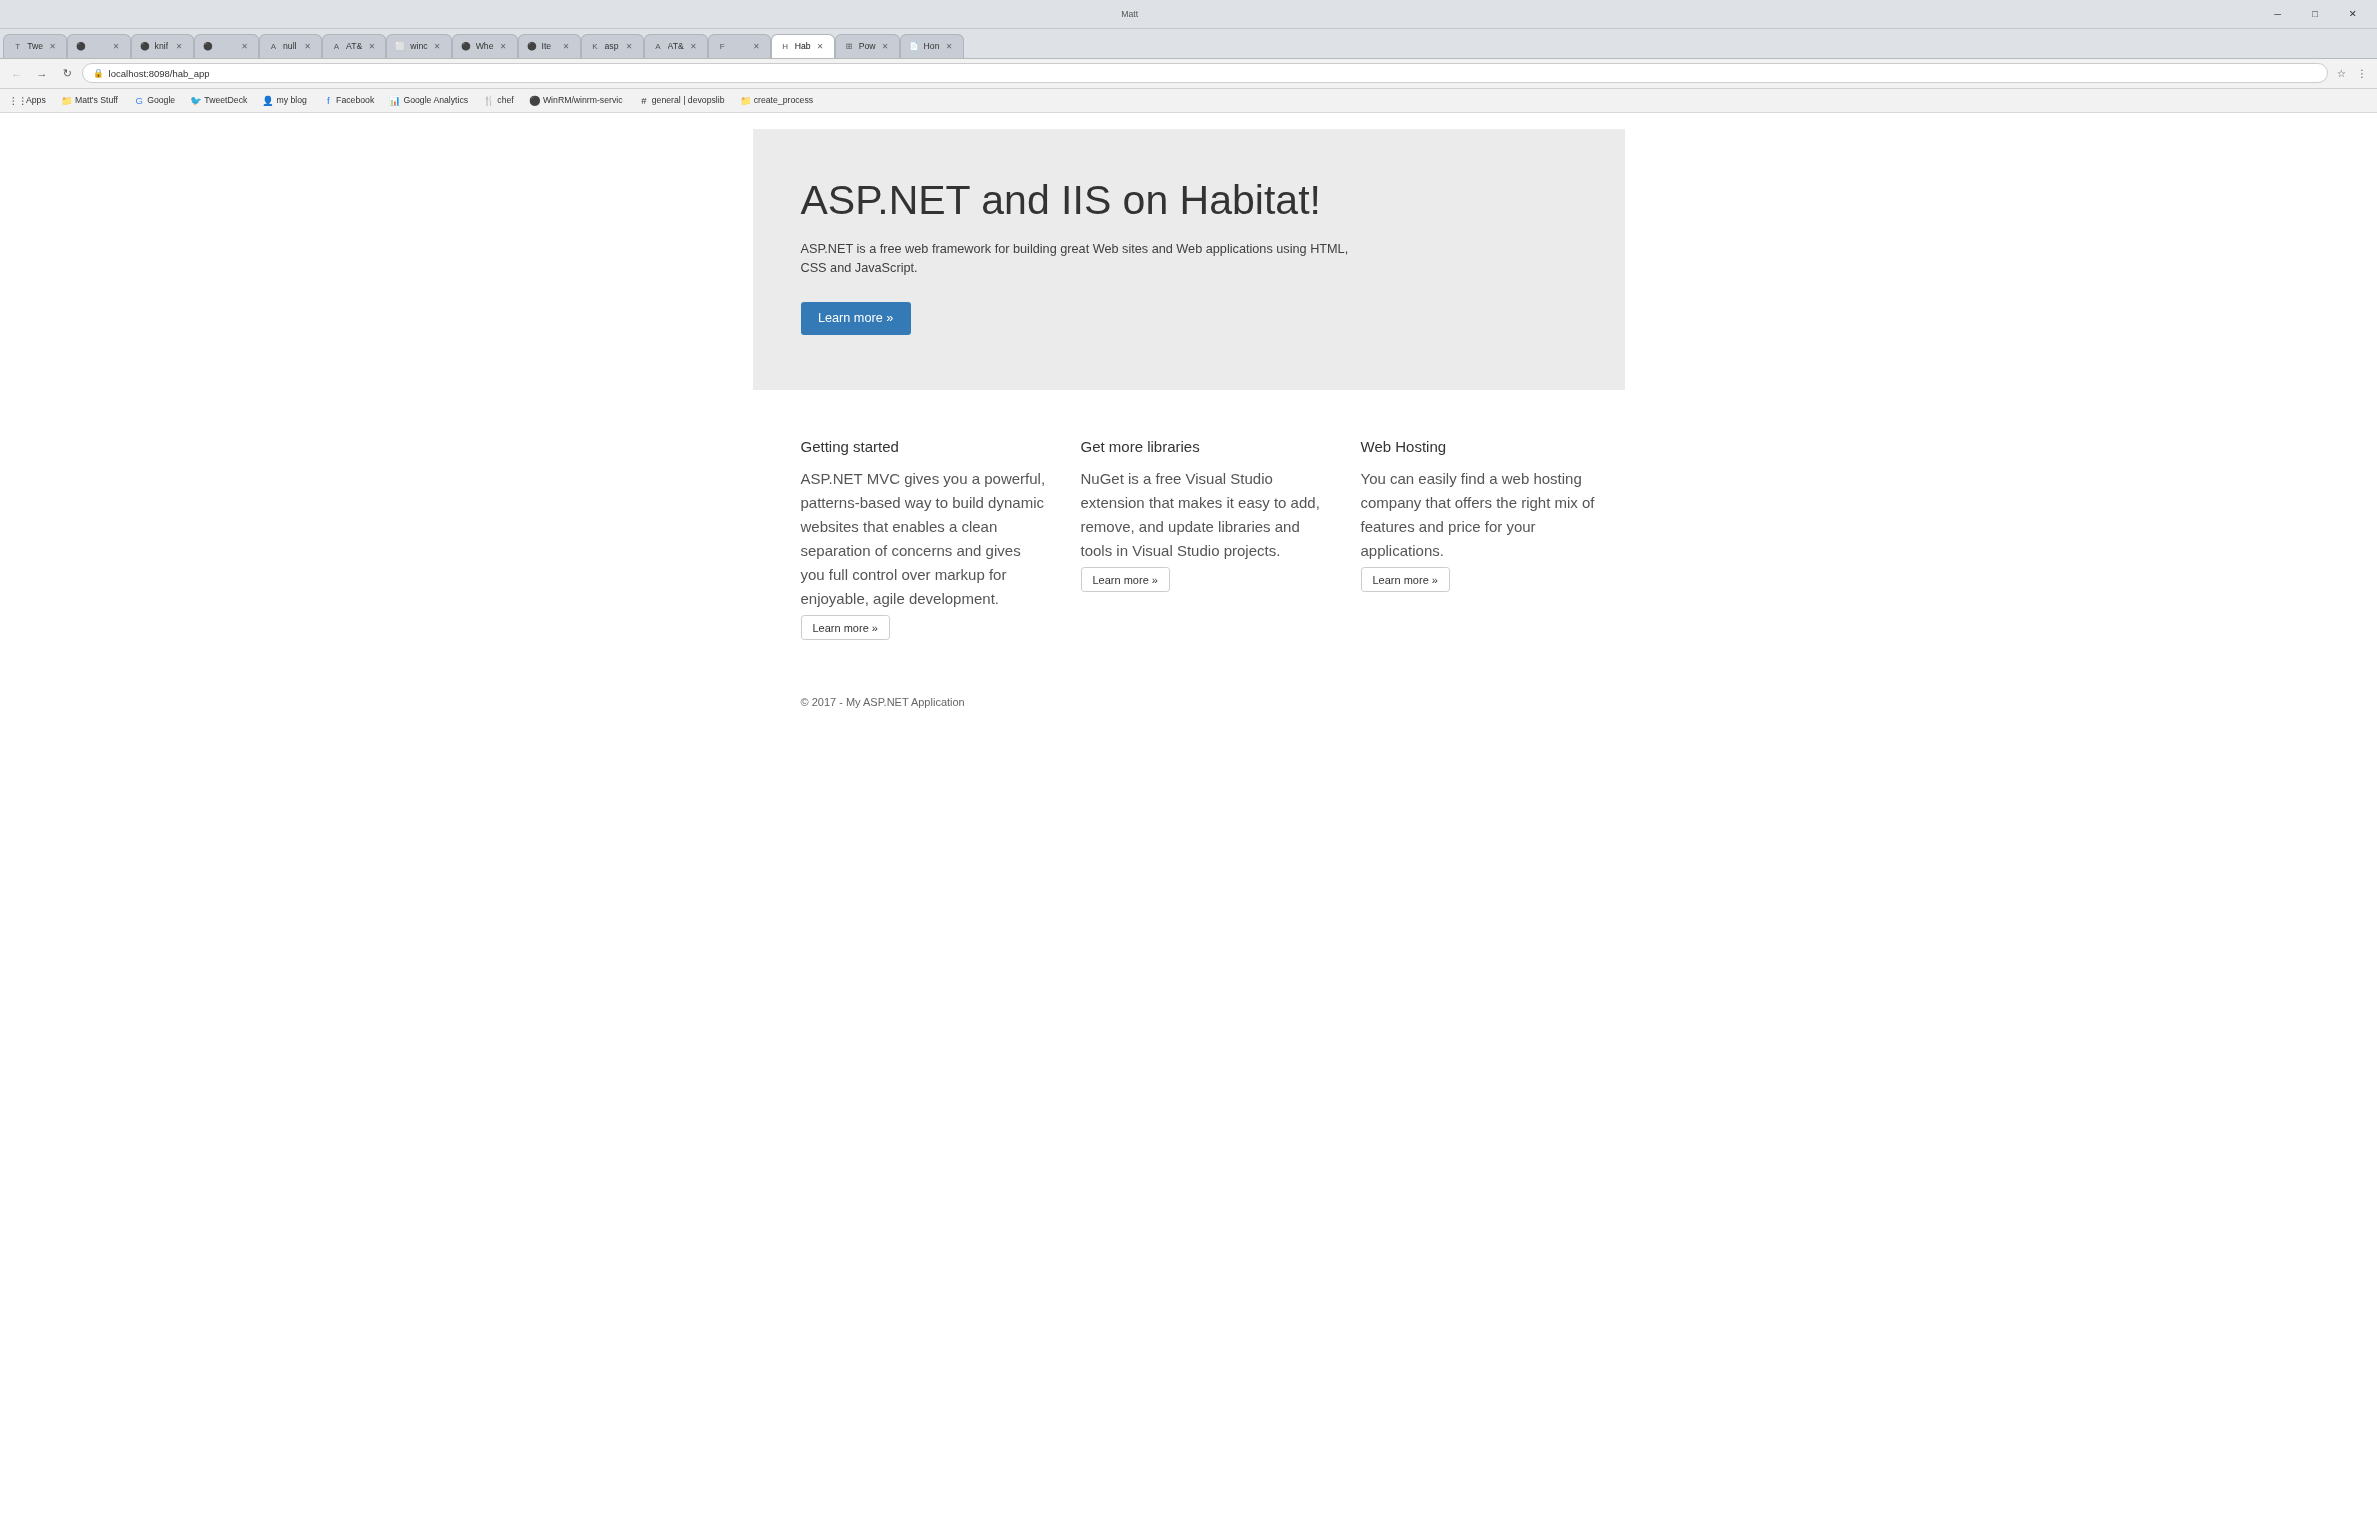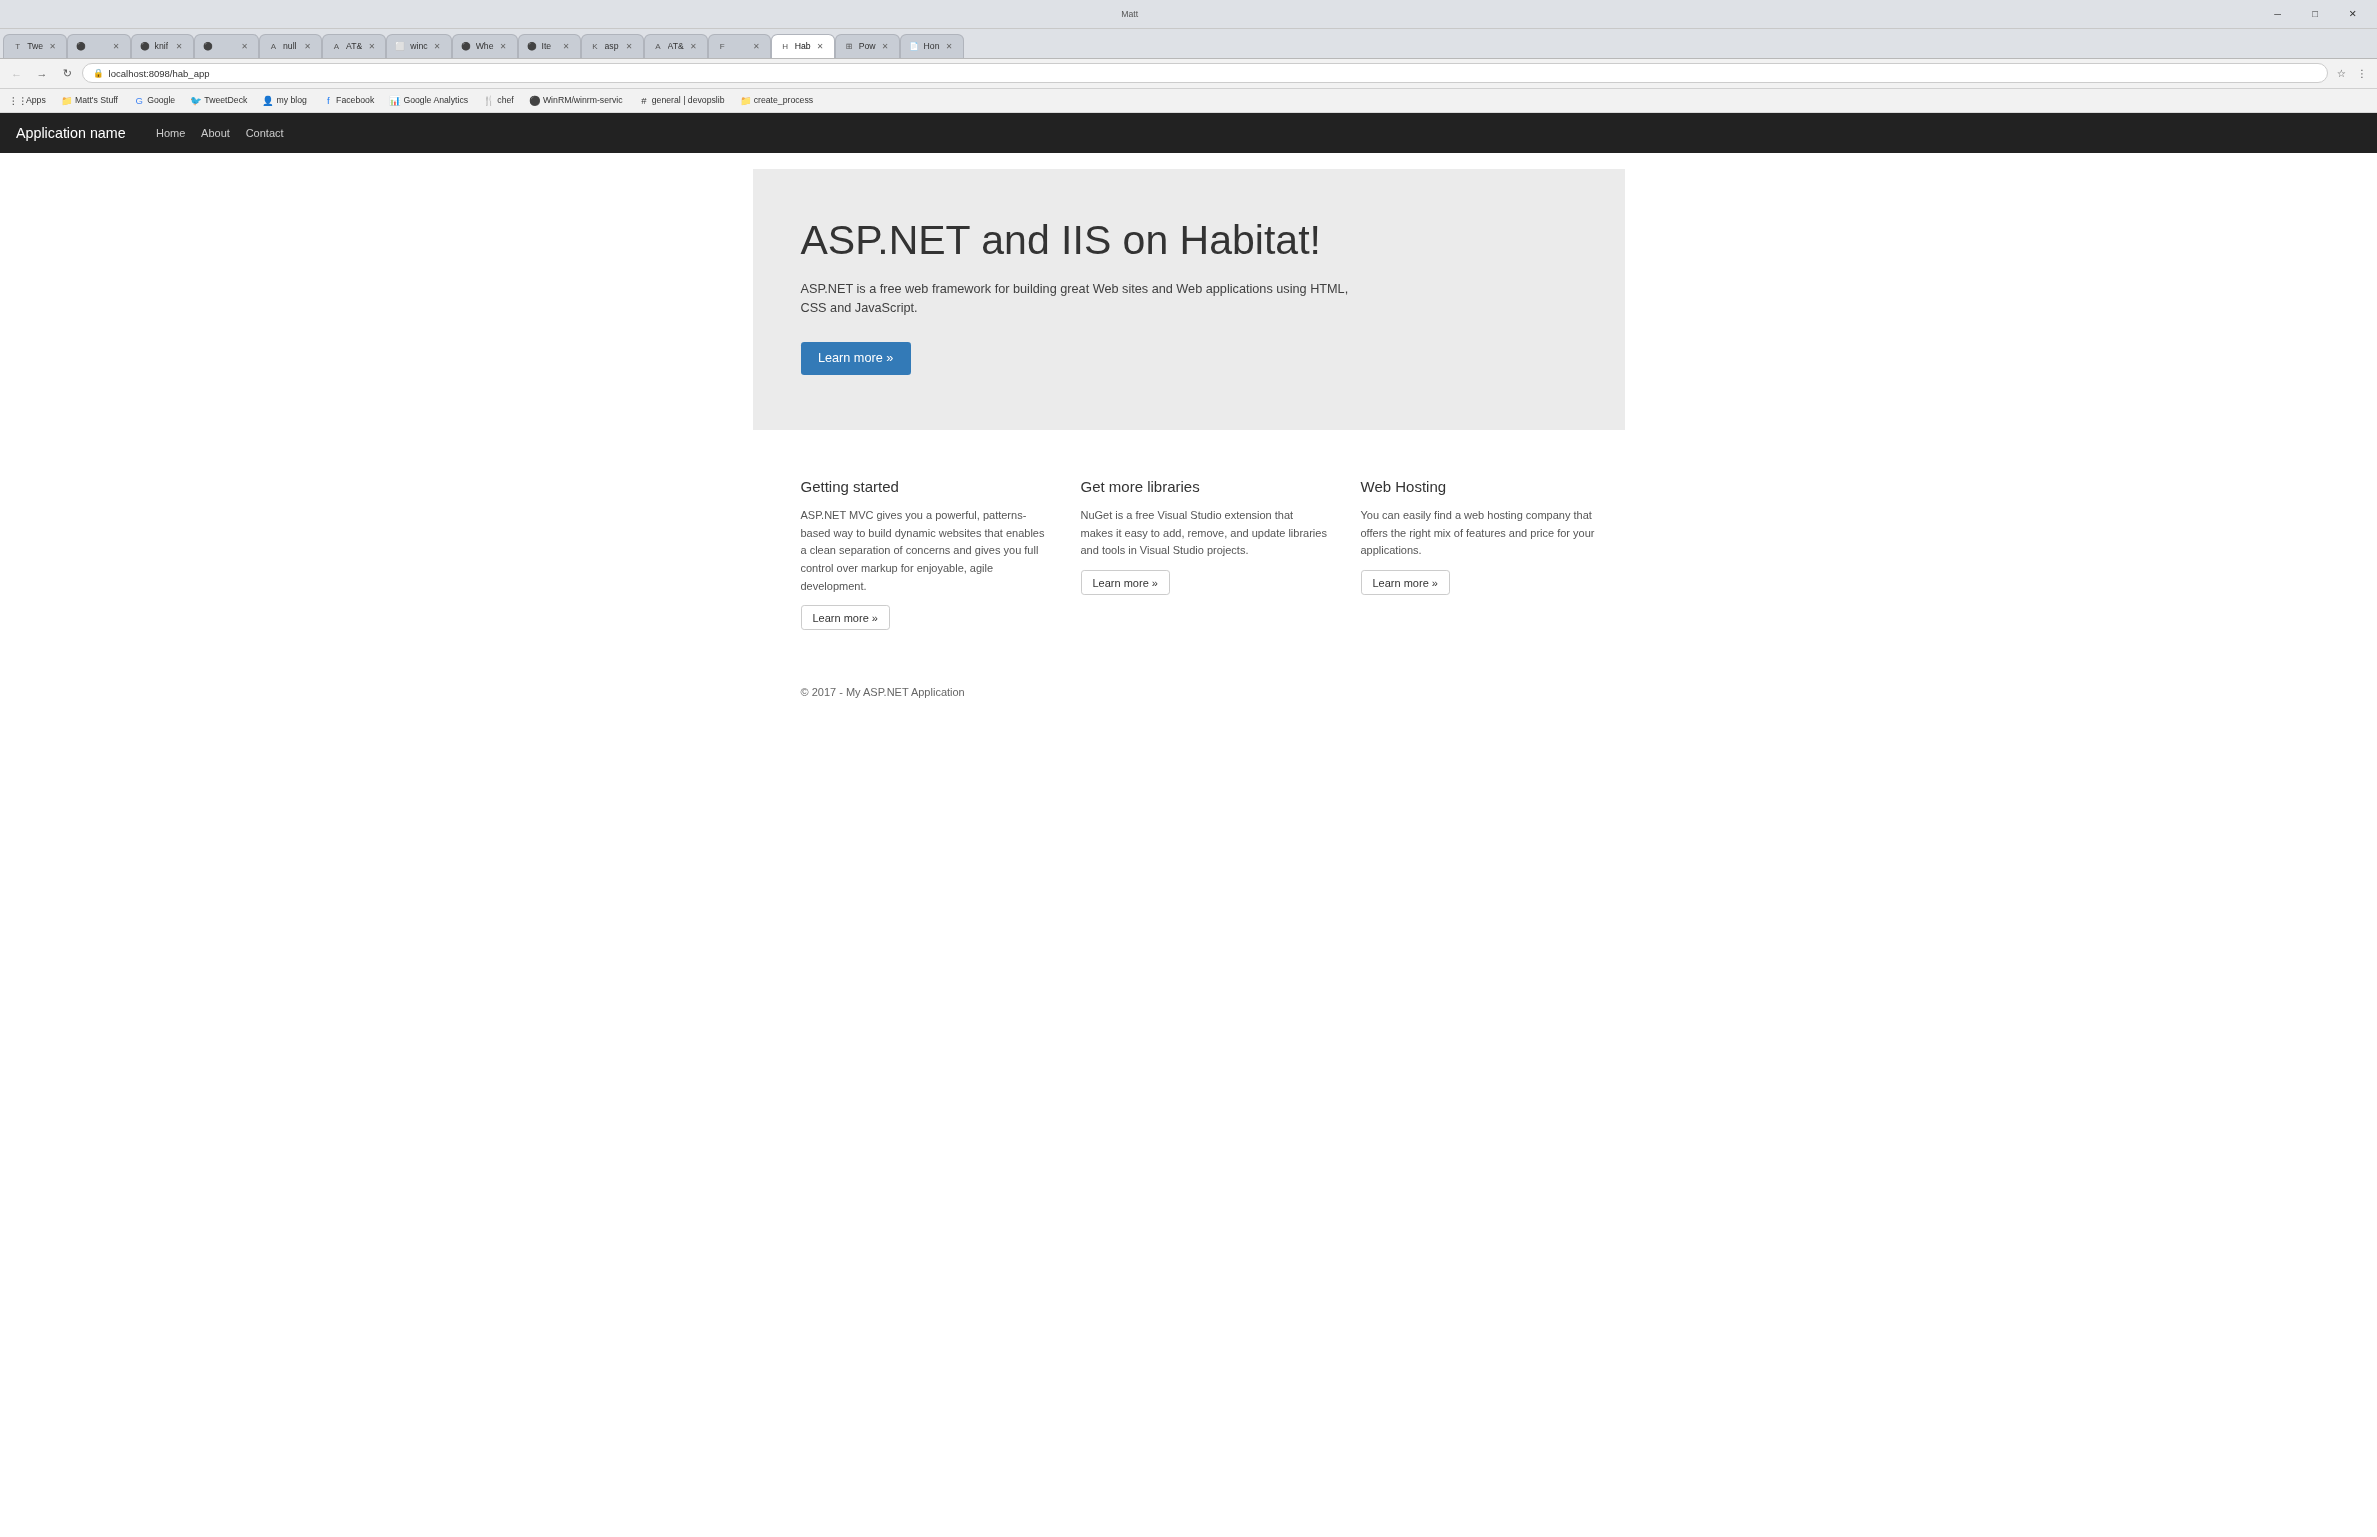--- a/index.html
+++ b/index.html
@@ -234,24 +234,24 @@
     .card {
       flex: 1;
     }
     .card-title {
       font-size: 15px;
       font-weight: 400;
       color: #333;
       margin-bottom: 12.7px;
     }
     .card-desc {
-      font-size: 11px;
+      font-size: 15px;
       color: #555;
       line-height: 1.6;
-      margin-bottom: 10px;
+      margin-bottom: 4px;
     }
     .btn-outline {
       background: #fff;
       color: #333;
       border: 0.8px solid #ccc;
       padding: 5.5px 11px;
       font-size: 11px;
       border-radius: 3.2px;
       cursor: pointer;
     }
@@ -432,28 +432,20 @@
         <span>general | devopslib</span>
       </div>
       <div class="bookmark">
         <span class="bookmark-icon" style="font-size: 9.5px; display: inline-flex; align-items: center; justify-content: center;">📁</span>
         <span>create_process</span>
       </div>
     </div>
 
   <div class="website-content">
 
-    <nav class="app-navbar">
-      <span class="app-brand">Application name</span>
-      <div id="app-nav-links" style="display:flex;gap:3.2px;">
-          <span class="app-nav-link">Home</span>
-          <span class="app-nav-link">About</span>
-          <span class="app-nav-link">Contact</span>
-        </div>
-    </nav>
 
     <div class="hero">
       <h1 class="hero-title">ASP.NET and IIS on Habitat!</h1>
       <p class="hero-desc">ASP.NET is a free web framework for building great Web sites and Web applications using HTML, CSS and JavaScript.</p>
       <button class="btn-primary">Learn more »</button>
     </div>
 
     <div class="cards-section" id="cards-container">
         <div class="card"><h2 class="card-title">Getting started</h2><p class="card-desc">ASP.NET MVC gives you a powerful, patterns-based way to build dynamic websites that enables a clean separation of concerns and gives you full control over markup for enjoyable, agile development.</p><button class="btn-outline">Learn more »</button></div>
         <div class="card"><h2 class="card-title">Get more libraries</h2><p class="card-desc">NuGet is a free Visual Studio extension that makes it easy to add, remove, and update libraries and tools in Visual Studio projects.</p><button class="btn-outline">Learn more »</button></div>

